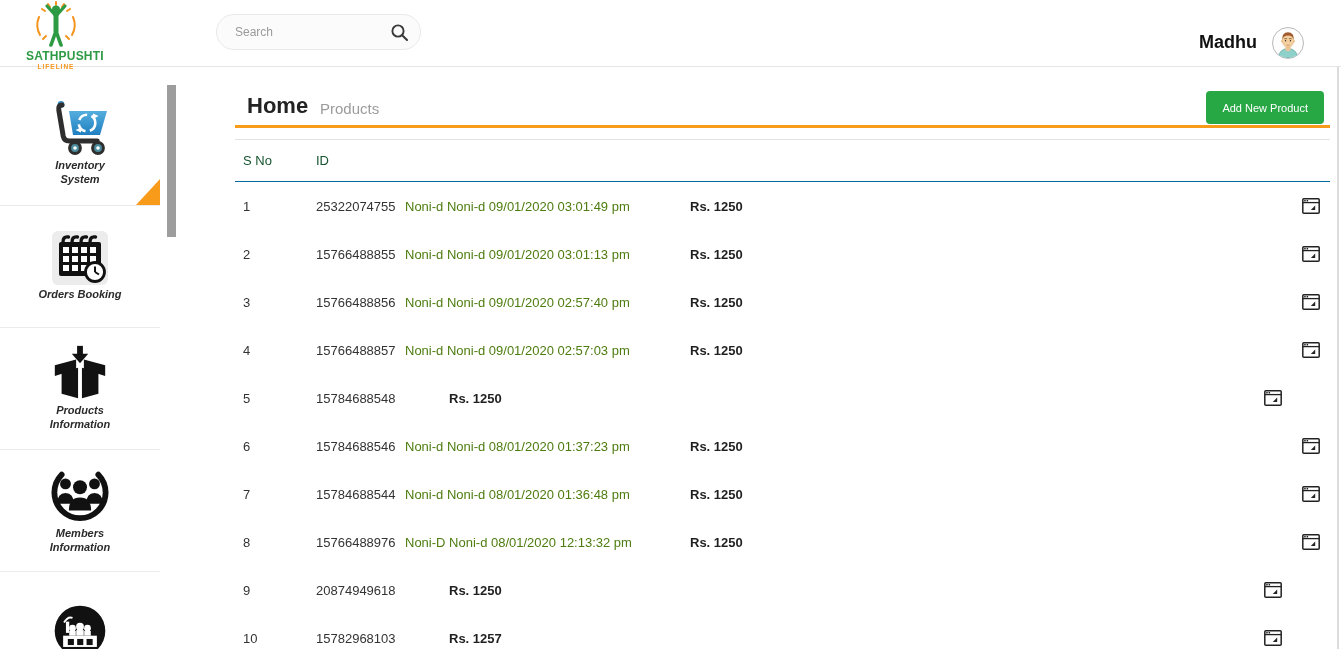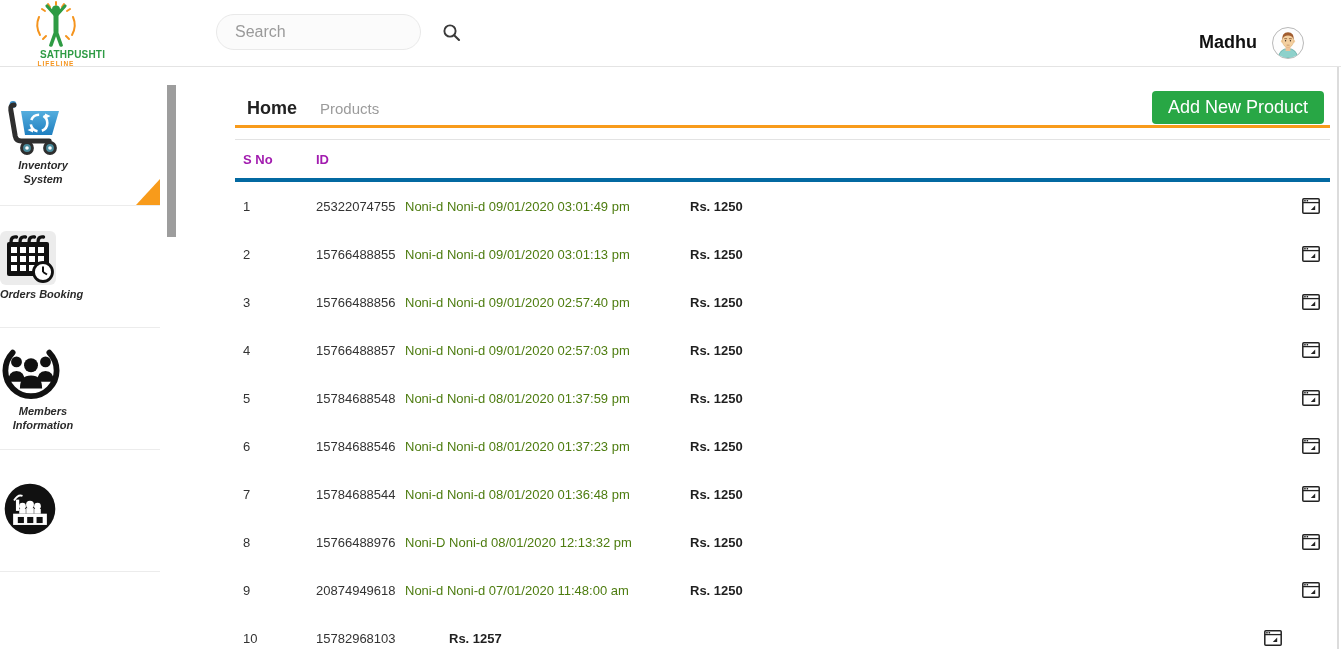--- a/index.html
+++ b/index.html
@@ -3,64 +3,64 @@
 <meta charset="utf-8">
 <style>
   * { margin:0; padding:0; box-sizing:border-box; }
   html,body { width:1341px; height:649px; overflow:hidden; background:#fff;
     font-family:"Liberation Sans", sans-serif; position:relative; }
 
   
   .topbar { position:absolute; left:0; top:0; width:1341px; height:67px;
     background:#fff; border-bottom:1px solid #e4e4e4; z-index:5; }
   .logo { position:absolute; left:26px; top:1px; width:60px; text-align:center; }
-  .logo .l-top { font-size:10px; font-weight:bold; color:#2e9b44; letter-spacing:.2px; margin-top:-2px;margin-left:14px; }
+  .logo .l-top { font-size:12px; font-weight:bold; color:#2e9b44; letter-spacing:.2px; margin-top:-2px; }
   .logo .l-bot { font-size:6.5px; font-weight:bold; color:#f5941d; letter-spacing:1px; }
   .search-wrap { position:absolute; left:216px; top:14px; width:205px; height:36px;
     background:#fbfbfb; border:1px solid #e9e9e9; border-radius:18px;
     display:flex; align-items:center; padding:0 12px 0 18px; }
   .search-wrap input { flex:1; border:none; outline:none; background:transparent;
-    font-size:16px; color:#8b5cf6; font-family:"Liberation Sans", sans-serif; }
+    font-size:12px; color:#8b5cf6; font-family:"Liberation Sans", sans-serif; }
   .search-wrap input::placeholder { color:#9a9a9a; }
   .search-btn { width:20px; height:20px; cursor:pointer; display:flex; align-items:center; justify-content:center; }
   .userbox { position:absolute; right:37px; top:0; height:85px; display:flex; align-items:center; gap:15px; }
   .username { font-size:18px; font-weight:600; color:#111; }
   .avatar { width:32px; height:32px; border-radius:50%; border:1px solid #b9b9b9;
     overflow:hidden; background:#fdfdfd; cursor:pointer; }
 
   
   .page-edge { position:absolute; right:2px; top:0; width:2px; height:649px; background:#dcdcdc; }
 
   
   .sidebar { position:absolute; left:0; top:67px; width:160px; }
   .side-item { position:relative; width:160px; border-bottom:1px solid #ececec;
-    display:flex; flex-direction:column; align-items:flex-start; justify-content:center;
+    display:flex; flex-direction:column; align-items:center; justify-content:center;
     gap:3px; cursor:pointer; background:#fff; }
   .si-1 { height:139px; padding-top:12px; }
   .si-n { height:122px; }
   .side-label { font-size:11px; font-weight:bold; font-style:italic; color:#2a2a2a;
     text-align:center; line-height:1.25; max-width:86px; }
   .active-corner { position:absolute; right:0; bottom:0; width:0; height:0;
     border-bottom:26px solid #f89b1b; border-left:24px solid transparent; }
   .side-scrollbar { position:absolute; left:167px; top:85px; width:9px; height:152px;
     background:#9d9d9d; cursor:grab; }
 
   
   .main { position:absolute; left:235px; top:67px; width:1095px; }
   .page-head { position:relative; height:61px; border-bottom:3px solid #f89b1b; }
-  .page-title { position:absolute; left:12px; bottom:6px; font-size:18px; font-weight:bold; color:#222; }
+  .page-title { position:absolute; left:12px; bottom:6px; font-size:22px; font-weight:bold; color:#222; }
   .page-subtitle { position:absolute; left:85px; bottom:8px; font-size:15px; color:#9b9b9b; }
   .add-btn { position:absolute; right:6px; top:24px; height:33px; padding:0 16px;
-    background:#28a745; color:#fff; font-size:18px; border:none; border-radius:4px;
+    background:#28a745; color:#fff; font-size:11px; border:none; border-radius:4px;
     cursor:pointer; font-family:"Liberation Sans", sans-serif; }
 
   .table { margin-top:11px; border-top:1px solid #e3e3e3; }
   .thead { display:grid; grid-template-columns:73px 89px 1fr; height:42px;
-    align-items:center; border-bottom:4px solid #0369a1; padding-left:8px;
-    font-size:13px; font-weight:bold; color:#a21caf; }
+    align-items:center; border-bottom:1px solid #0369a1; padding-left:8px;
+    font-size:13px; font-weight:normal; color:#14532d; }
   .trow { display:grid; grid-template-columns:73px 89px 241px 1fr 38px; height:48px;
     align-items:center; padding-left:8px; font-size:13px; color:#333; }
   .td.details { color:#4d7c0f; }
   .td.price { font-weight:bold; color:#1f1f1f; justify-self:start;margin-left:44px; }
   .td.action { justify-self:end; padding-right:10px; display:flex; align-items:center; }
   .winicon { width:18px; height:16px; cursor:pointer; display:inline-flex; }
 </style>
 </head>
 <body>
 
@@ -171,20 +171,33 @@
           <rect x="20" y="34" width="6" height="6"></rect>
           <rect x="29" y="34" width="6" height="6"></rect>
       </g>
       <circle cx="43" cy="41" r="9.5" fill="#fff" stroke="#111" stroke-width="2.8"></circle>
       <line x1="43" y1="41" x2="43" y2="35.5" stroke="#111" stroke-width="2"></line>
       <line x1="43" y1="41" x2="47" y2="43.5" stroke="#111" stroke-width="2"></line>
     </svg>
     <div class="side-label">Orders Booking</div>
   </div>
 
+  <div class="side-item si-n">
+    <svg width="62" height="56" viewBox="0 0 64 56">
+      <g fill="#111">
+        <rect x="29" y="0" width="6" height="9"></rect>
+        <polygon points="23.5,8 40.5,8 32,18"></polygon>
+        <polygon points="6,20 28,14 28,24 6,31"></polygon>
+        <polygon points="58,20 36,14 36,24 58,31"></polygon>
+        <polygon points="13,27 30,22.5 30,54 13,49.5"></polygon>
+        <polygon points="51,27 34,22.5 34,54 51,49.5"></polygon>
+      </g>
+    </svg>
+    <div class="side-label">Products Information</div>
+  </div>
 
   <div class="side-item si-n">
     <svg width="62" height="58" viewBox="0 0 64 60">
       <path d="M13 9 A26.5 26.5 0 1 0 51 9" stroke="#111" stroke-width="6" fill="none" stroke-linecap="round"></path>
       <g fill="#111">
         <circle cx="17" cy="18.5" r="5.6"></circle>
         <path d="M8.5 39 q0 -11 8.5 -11 q8.5 0 8.5 11 z"></path>
         <circle cx="47" cy="18.5" r="5.6"></circle>
         <path d="M38.5 39 q0 -11 8.5 -11 q8.5 0 8.5 11 z"></path>
         <circle cx="32" cy="22" r="7.2"></circle>
@@ -296,21 +309,20 @@
               <rect x="2.2" y="2" width="1.5" height="1.5" fill="#222"></rect>
               <rect x="4.6" y="2" width="1.5" height="1.5" fill="#222"></rect>
               <polygon points="13.2,12 13.2,7.6 8.8,12" fill="#222"></polygon>
             </svg>
       </span>
         </div>
     </div>
     <div class="trow">
       <div class="td">5</div>
       <div class="td">15784688548</div>
-      <div class="td details">Noni-d Noni-d 08/01/2020 01:37:59 pm</div>
       <div class="td price">Rs. 1250</div>
       <div class="td action">
           <span class="winicon">
         <svg width="18" height="16" viewBox="0 0 18 16">
               <rect x="0.8" y="0.8" width="16.4" height="14.4" rx="1" fill="none" stroke="#222" stroke-width="1.5"></rect>
               <line x1="1" y1="4.6" x2="17" y2="4.6" stroke="#222" stroke-width="1.3"></line>
               <rect x="2.2" y="2" width="1.5" height="1.5" fill="#222"></rect>
               <rect x="4.6" y="2" width="1.5" height="1.5" fill="#222"></rect>
               <polygon points="13.2,12 13.2,7.6 8.8,12" fill="#222"></polygon>
             </svg>
@@ -364,21 +376,20 @@
               <rect x="2.2" y="2" width="1.5" height="1.5" fill="#222"></rect>
               <rect x="4.6" y="2" width="1.5" height="1.5" fill="#222"></rect>
               <polygon points="13.2,12 13.2,7.6 8.8,12" fill="#222"></polygon>
             </svg>
       </span>
         </div>
     </div>
     <div class="trow">
       <div class="td">9</div>
       <div class="td">20874949618</div>
-      <div class="td details">Noni-d Noni-d 07/01/2020 11:48:00 am</div>
       <div class="td price">Rs. 1250</div>
       <div class="td action">
           <span class="winicon">
         <svg width="18" height="16" viewBox="0 0 18 16">
               <rect x="0.8" y="0.8" width="16.4" height="14.4" rx="1" fill="none" stroke="#222" stroke-width="1.5"></rect>
               <line x1="1" y1="4.6" x2="17" y2="4.6" stroke="#222" stroke-width="1.3"></line>
               <rect x="2.2" y="2" width="1.5" height="1.5" fill="#222"></rect>
               <rect x="4.6" y="2" width="1.5" height="1.5" fill="#222"></rect>
               <polygon points="13.2,12 13.2,7.6 8.8,12" fill="#222"></polygon>
             </svg>

